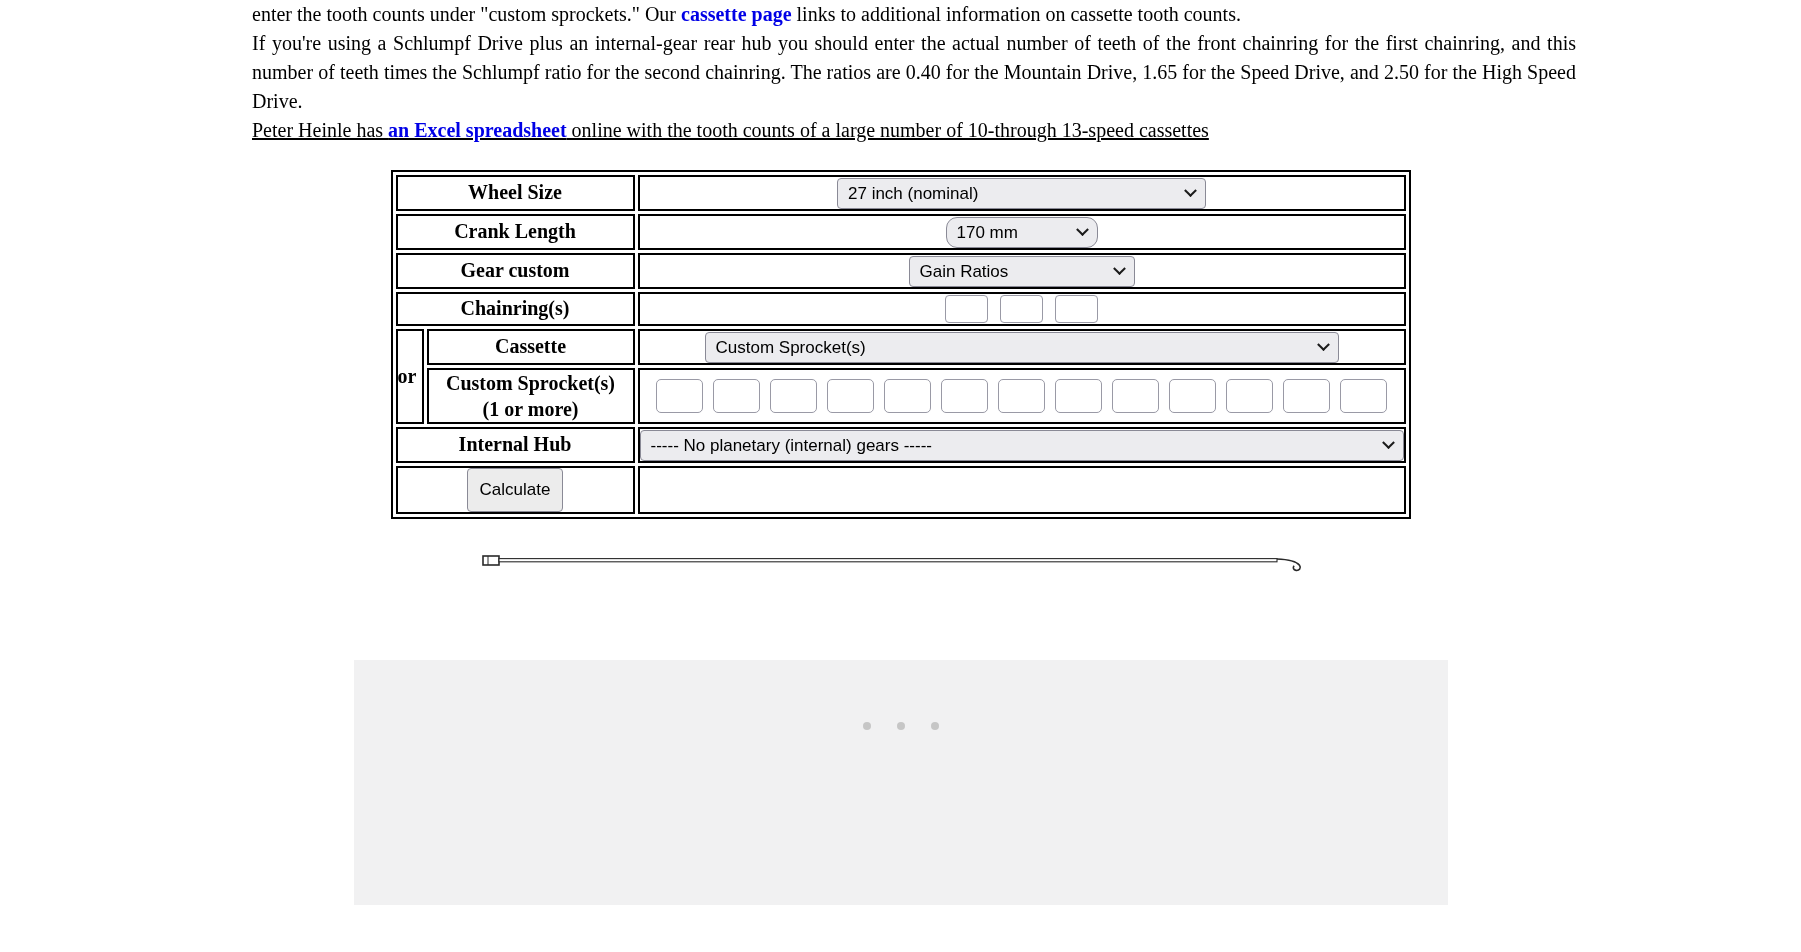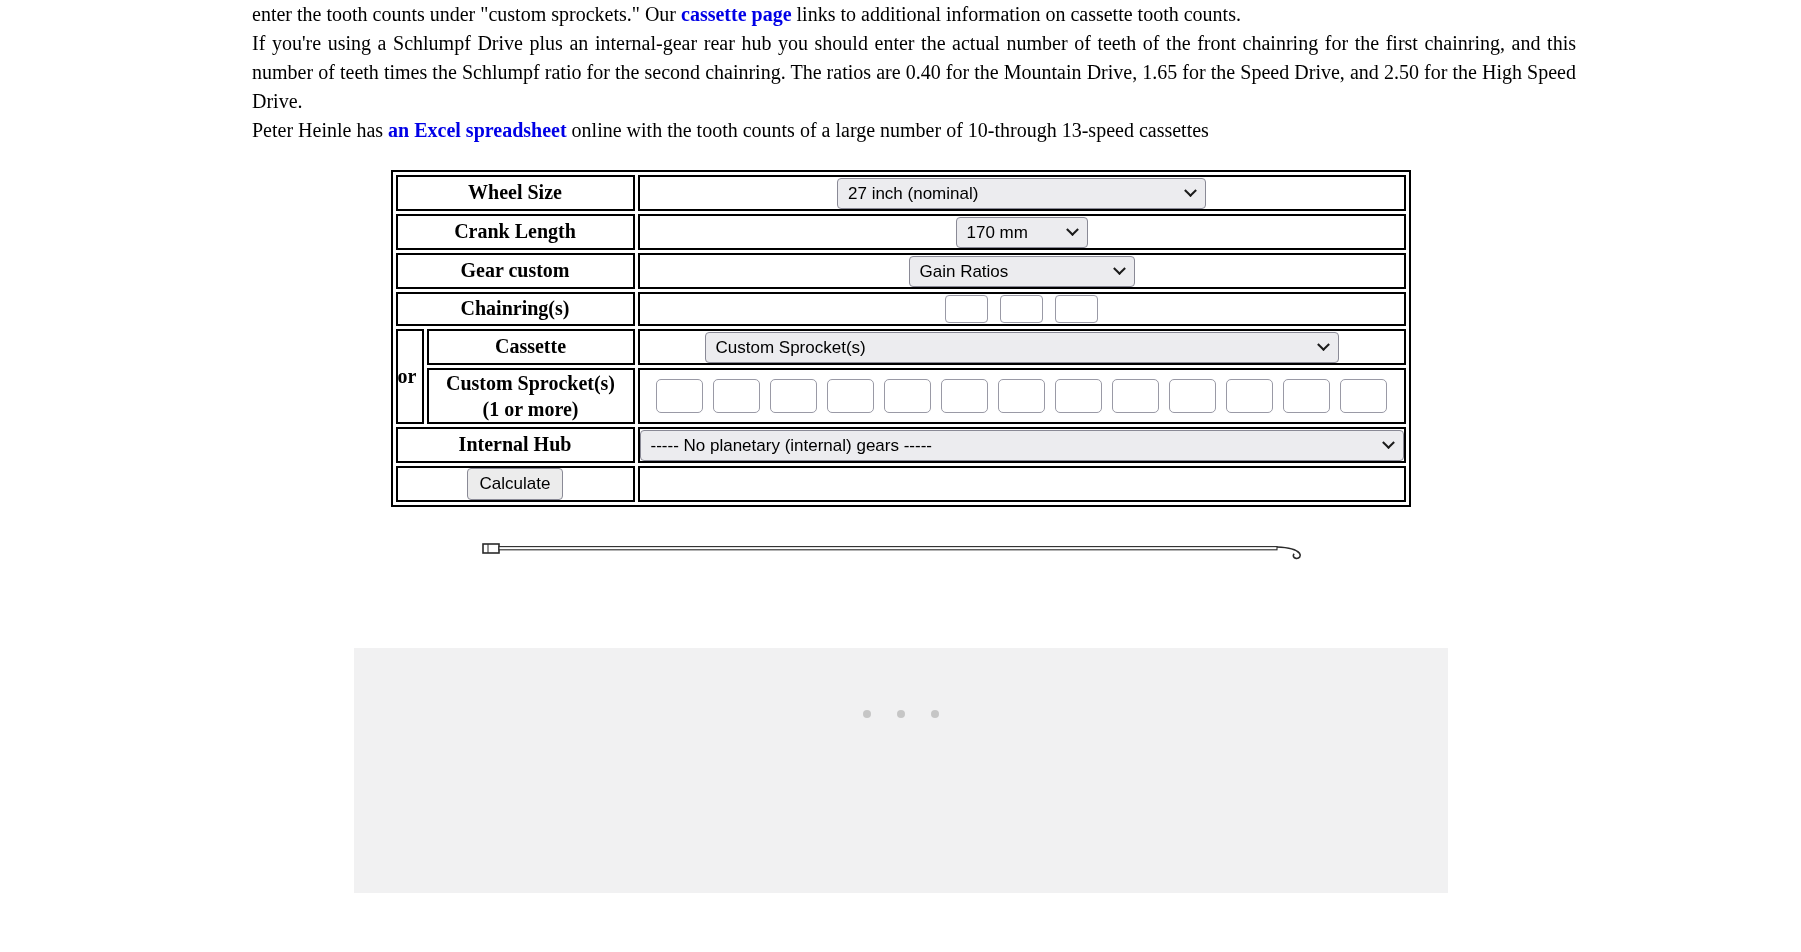--- a/index.html
+++ b/index.html
@@ -7,21 +7,21 @@
     --table_border:#000000; --ad_bg:#f1f1f2; --dot:#c6c6c6; --ink:#000000;
   }
   *{box-sizing:border-box;}
   html,body{margin:0;padding:0;width:1801px;height:952px;overflow:hidden;background:#fff;}
   body{font-family:"Liberation Serif", serif;font-size:20px;line-height:29px;color:var(--ink);}
 
   .content{padding:0 225px;margin-left:27px;}
   .content p{margin:0;}
   .p1{margin-top:-6px;}
   .p2{margin-top:26px;text-align:justify;}
-  .p3{margin-top:22px;}
+  .p3{margin-top:22px;text-decoration:underline;}
   a.textlink{color:var(--link);font-weight:bold;text-decoration:none;cursor:pointer;}
 
   table.gear-form{
     border-collapse:separate;border-spacing:3px;
     border:2px solid var(--table_border);
     width:1020px;table-layout:fixed;margin:25px auto 0;background:#fff;
   }
   table.gear-form td{border:2px solid var(--table_border);padding:0;vertical-align:middle;margin-left:12px;}
   td.lbl{font-weight:bold;text-align:center;font-size:20px;}
   td.ctl{text-align:center;}
@@ -35,32 +35,32 @@
     border-radius:4px;height:31px;padding:0 10px;
     font-family:"Liberation Sans", sans-serif;font-size:17px;color:#000;
     vertical-align:middle;cursor:default;text-align:right;
   }
   .sel-text{white-space:nowrap;overflow:hidden;}
   .chev{
     flex:0 0 auto;width:9px;height:9px;margin-left:12px;
     border-right:2px solid #1b1b1b;border-bottom:2px solid #1b1b1b;
     transform:rotate(45deg) translate(-2px,-2px);
   }
-  .w-wheel{width:369px;} .w-crank{width:132px;} .w-gear{width:226px;}
+  .w-wheel{width:369px;} .w-crank{width:152px;border-radius:11px;} .w-gear{width:226px;}
   .w-cass{width:634px;} .w-hub{width:764px;gap:40px;}
 
   .boxrow{display:flex;justify-content:center;align-items:center;}
   .boxrow.rings{gap:12px;} .boxrow.sprockets{gap:10px;}
   input.ring-input{width:43px;height:28px;border:1px solid #9a9aa6;border-radius:4px;background:#fff;outline:none;padding:0 4px;font:16px "Liberation Sans",sans-serif;}
   input.sprocket-input{width:47px;height:34px;border:1px solid #9a9aa6;border-radius:5px;background:#fff;outline:none;padding:0 4px;font:16px "Liberation Sans",sans-serif;}
 
   button.calc-btn{
     font-family:"Liberation Sans", sans-serif;font-size:17px;color:#000;
     background:#ececec;border:1px solid #8a8a96;border-radius:4px;
-    height:32px;padding:0 12px;cursor:pointer;
+    height:44px;padding:0 12px;cursor:pointer;
   }
 
   .divider{width:837px;margin:33px auto 0;height:22px;}
   .ad-box{
     width:1094px;height:245px;background:var(--ad_bg);
     margin:86px auto 0;display:flex;justify-content:center;align-items:flex-start;
   }
   .dots{display:flex;gap:26px;padding-top:62px;}
   .dot{width:8px;height:8px;border-radius:50%;background:var(--dot);}
 </style>

